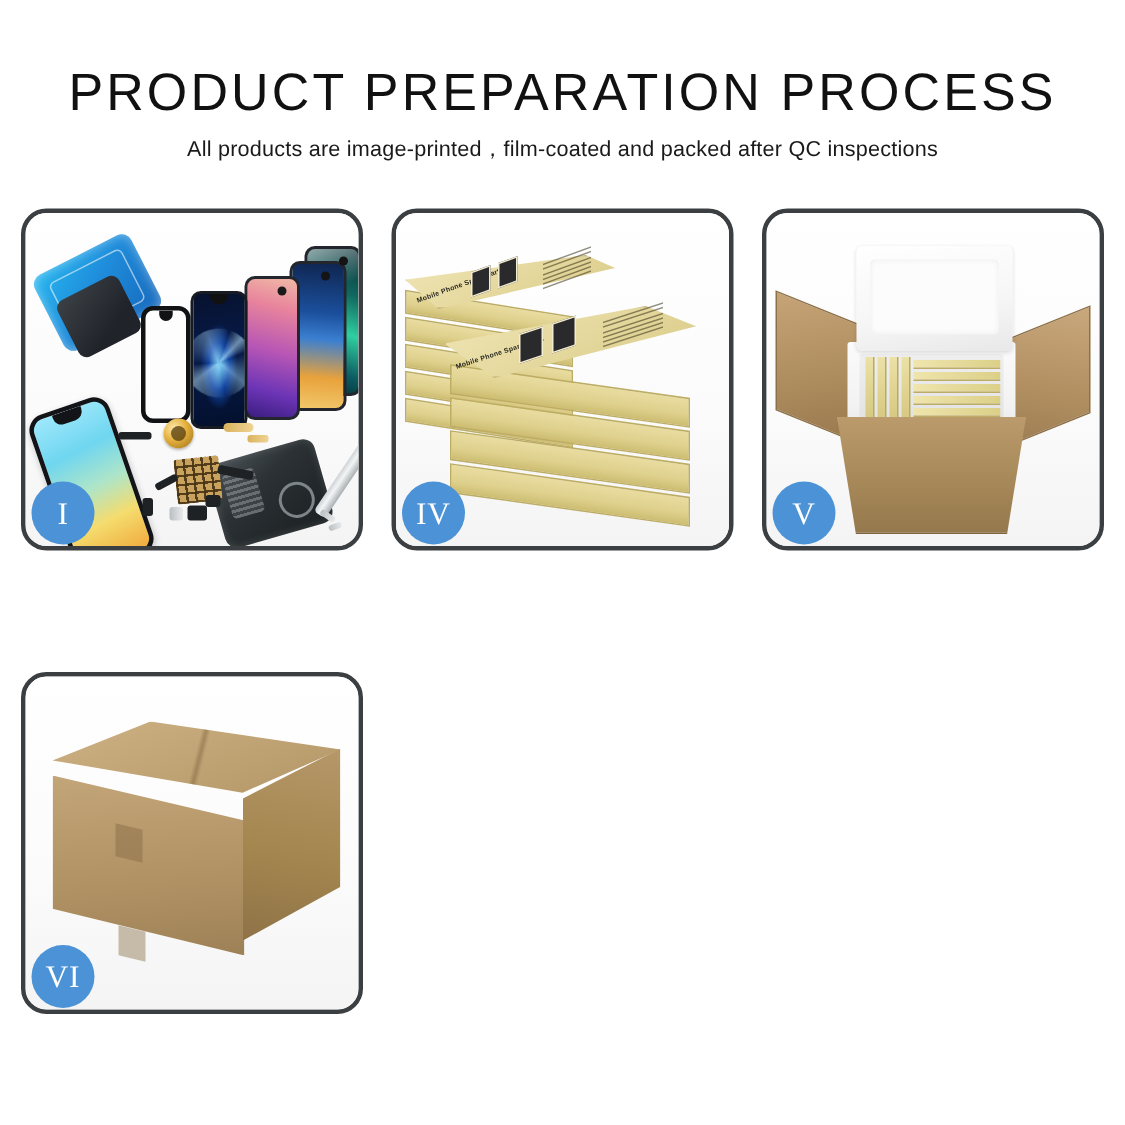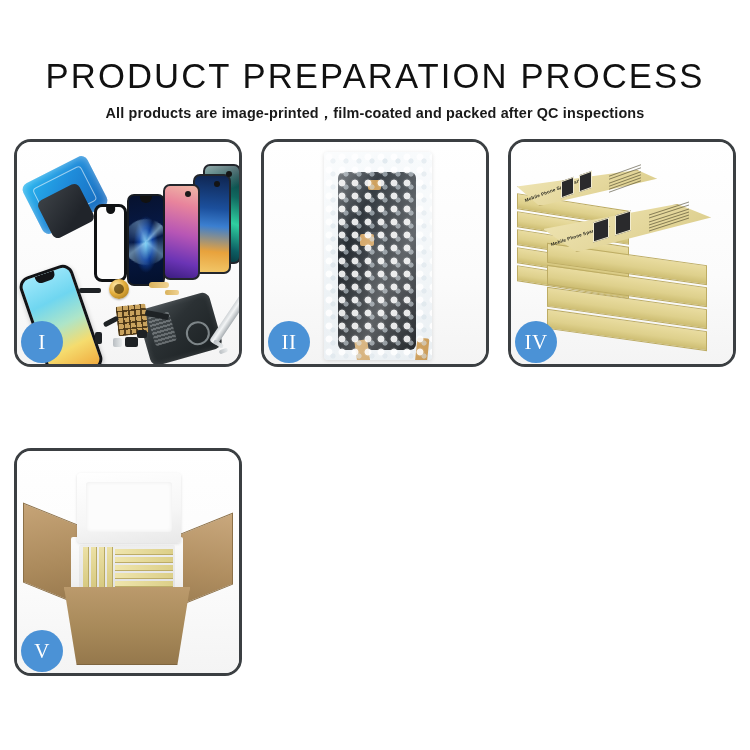--- a/index.html
+++ b/index.html
@@ -13,38 +13,38 @@
   }
 
   #page {
     position: relative;
     width: 750px;
     height: 750px;
     background: #ffffff;
   }
 
   
-  .header { position: absolute; top: 16px; left: 0; width: 750px; text-align: center; }
+  .header { position: absolute; top: 2px; left: 0; width: 750px; text-align: center; }
 
   .title {
     margin-top: 42px;
     font-size: 35px;
     font-weight: 400;
     letter-spacing: 2.1px;
     color: #111111;
     line-height: 1.05;
     font-family: "Liberation Sans", sans-serif;
     white-space: nowrap;
     transform: scaleX(0.99);
   }
 
   .subtitle {
     margin-top: 9px;
     font-size: 14.4px;
-    font-weight: 700;
+    font-weight: 400;
     color: #1a1a1a;
     letter-spacing: 0.15px;
     white-space: nowrap;
   }
 
   
   .grid {
     position: absolute;
     top: 139px;
     left: 14px;
@@ -490,37 +490,20 @@
         <div class="chip" style="left:108px;top:195px;width:13px;height:10px;border-radius:2px;"></div>
         <div class="chip" style="left:128px;top:170px;width:24px;height:6px;transform:rotate(11deg);"></div>
         <div class="chip" style="left:120px;top:188px;width:10px;height:8px;"></div>
         <div class="chip gold" style="left:148px;top:148px;width:14px;height:5px;"></div>
         <div class="chip silver" style="left:196px;top:200px;width:11px;height:4px;transform:rotate(35deg);"></div>
         <div class="chip silver" style="left:202px;top:207px;width:9px;height:4px;transform:rotate(-20deg);"></div>
       </div>
       <div class="badge">I</div>
     </div>
 
-    <div class="panel">
-      <div class="stage">
-        <div class="p2-bag">
-          <div class="p2-screen">
-            <div class="p2-flex"></div>
-            <div class="p2-tape1"></div>
-            <div class="p2-tape2"></div>
-            <div class="p2-tape3"></div>
-            <div class="p2-tape4"></div>
-          </div>
-          <div class="p2-bubbles"></div>
-          <div class="p2-bubbles2"></div>
-          <div class="p2-sheen"></div>
-        </div>
-      </div>
-      <div class="badge">II</div>
-    </div>
 
 
     <div class="panel">
       <div class="stage p4">
 
         <div class="p4-box" style="left:6px;top:60px;width:112px;height:16px;transform:skewY(9deg);"></div>
         <div class="p4-box" style="left:6px;top:78px;width:112px;height:16px;transform:skewY(9deg);"></div>
         <div class="p4-box" style="left:6px;top:96px;width:112px;height:16px;transform:skewY(9deg);"></div>
         <div class="p4-box" style="left:6px;top:114px;width:112px;height:16px;transform:skewY(9deg);"></div>
         <div class="p4-box" style="left:6px;top:132px;width:112px;height:16px;transform:skewY(9deg);"></div>
@@ -580,15 +563,26 @@
           <span class="h" style="top:34px;"></span>
         </div>
 
         <div class="p5-bodyline"></div>
         <div class="p5-body"></div>
         <div class="p5-lid"></div>
       </div>
       <div class="badge">V</div>
     </div>
 
+    <div class="panel">
+      <div class="stage">
+        <div class="p6-left"></div>
+        <div class="p6-right"></div>
+        <div class="p6-top"></div>
+        <div class="p6-seam"></div>
+        <div class="p6-tape1"></div>
+        <div class="p6-tape2"></div>
+      </div>
+      <div class="badge">VI</div>
+    </div>
 
   </div>
 </div>
 
 </body></html>

